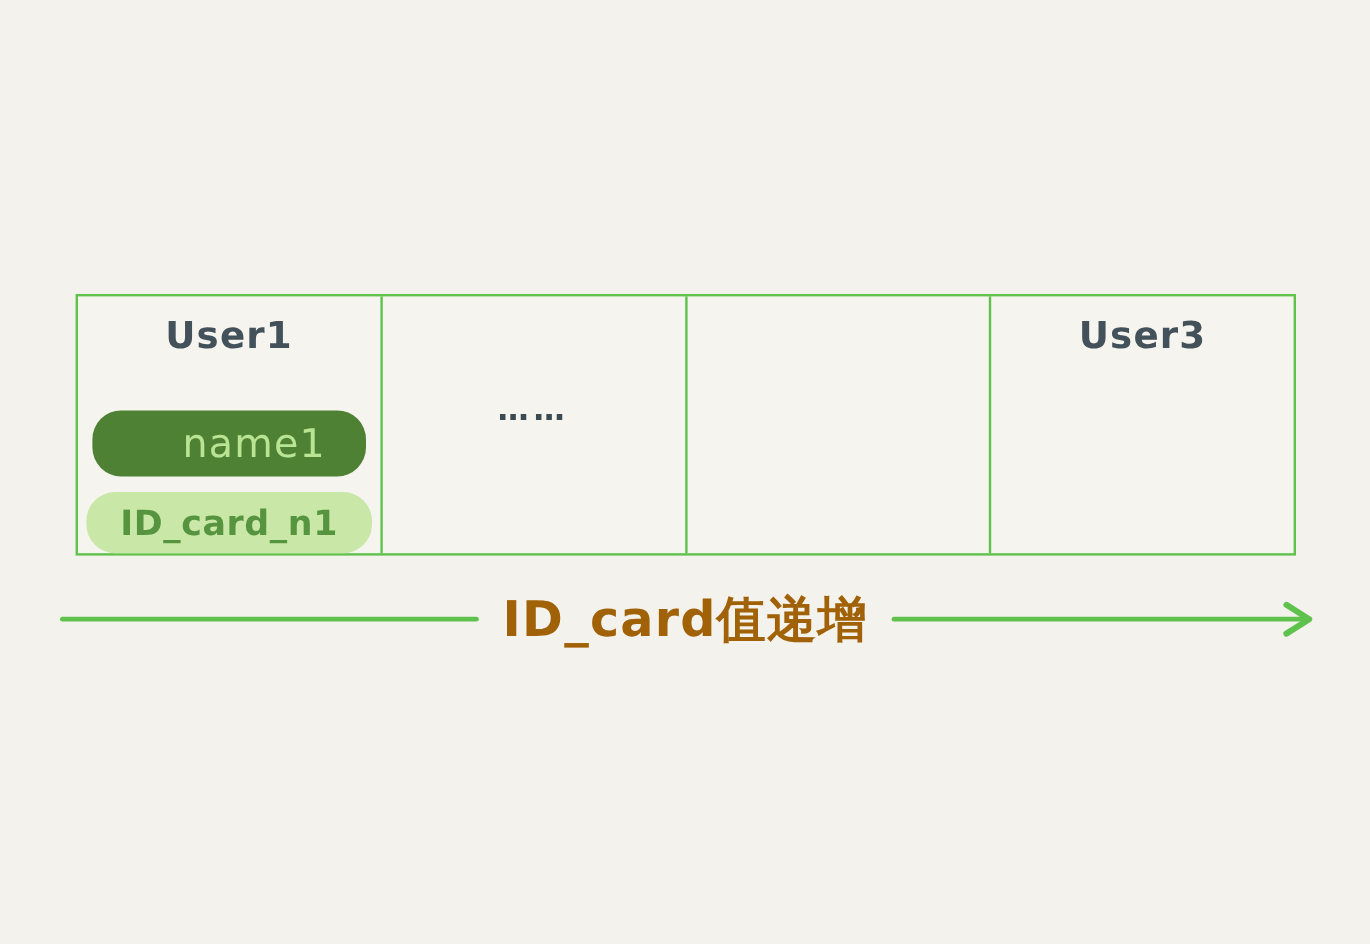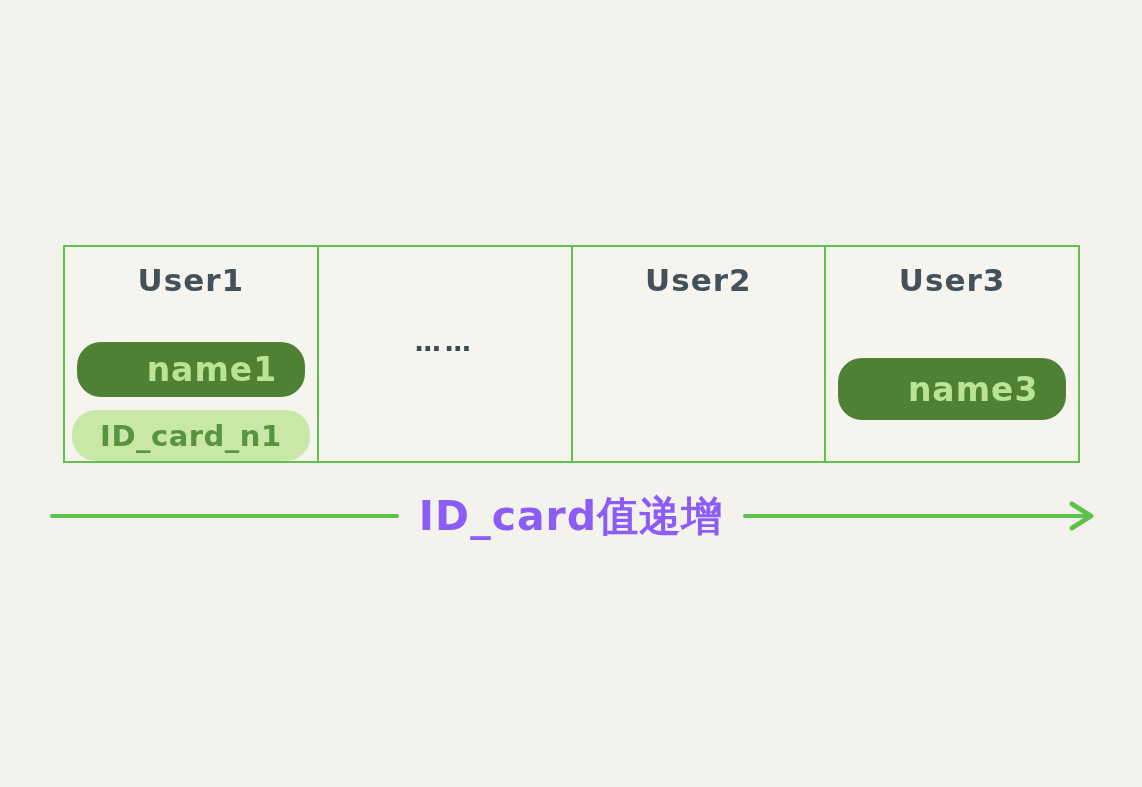--- a/index.html
+++ b/index.html
@@ -47,21 +47,21 @@
     letter-spacing: 1px;
   }
 
   .badge-name {
     width: calc(100% - 24px);
     height: 62px;
     background: #4f8135;
     color: #b9e493;
     border-radius: 24px;
     font-size: 33px;
-    font-weight: 700;
+    font-weight: 400;
     display: flex;
     align-items: center;
     justify-content: center;
     letter-spacing: 1px;
     box-sizing: border-box;
     padding-left: 42px;
   }
   .badge-id {
     width: calc(100% - 14px);
     height: 57px;
@@ -109,21 +109,21 @@
   .arrow-line.right { position: relative; }
   .arrow-head-svg {
     position: absolute;
     right: -3px;
     top: -14px;
     display: block;
   }
   .arrow-label {
     font-size: 41px;
     font-weight: 700;
-    color: #8b5cf6;
+    color: #a16207;
     padding: 0 20px;
     white-space: nowrap;
     letter-spacing: 1px;
   }
 </style>
 </head>
 <body>
 
 <div class="band">
 
@@ -132,26 +132,24 @@
     <div class="badge-name">name1</div>
     <div class="badge-id">ID_card_n1</div>
   </div>
 
 
   <div class="cell cell-ellipsis">
     <div class="ellipsis-text">……</div>
   </div>
 
   <div class="cell">
-    <div class="cell-title">User2</div>
   </div>
 
   <div class="cell">
     <div class="cell-title">User3</div>
-    <div class="badge-name">name3</div>
   </div>
 
 </div>
 
 <div class="arrow-row">
   <div class="arrow-line left"></div>
   <div class="arrow-label">ID_card值递增</div>
   <div class="arrow-line right">
     <svg class="arrow-head-svg" width="28" height="32" viewBox="0 0 28 32">
       <polyline points="5,4 24,16 5,28" fill="none" stroke="#5ec24c" stroke-width="5" stroke-linecap="round" stroke-linejoin="round"></polyline>

